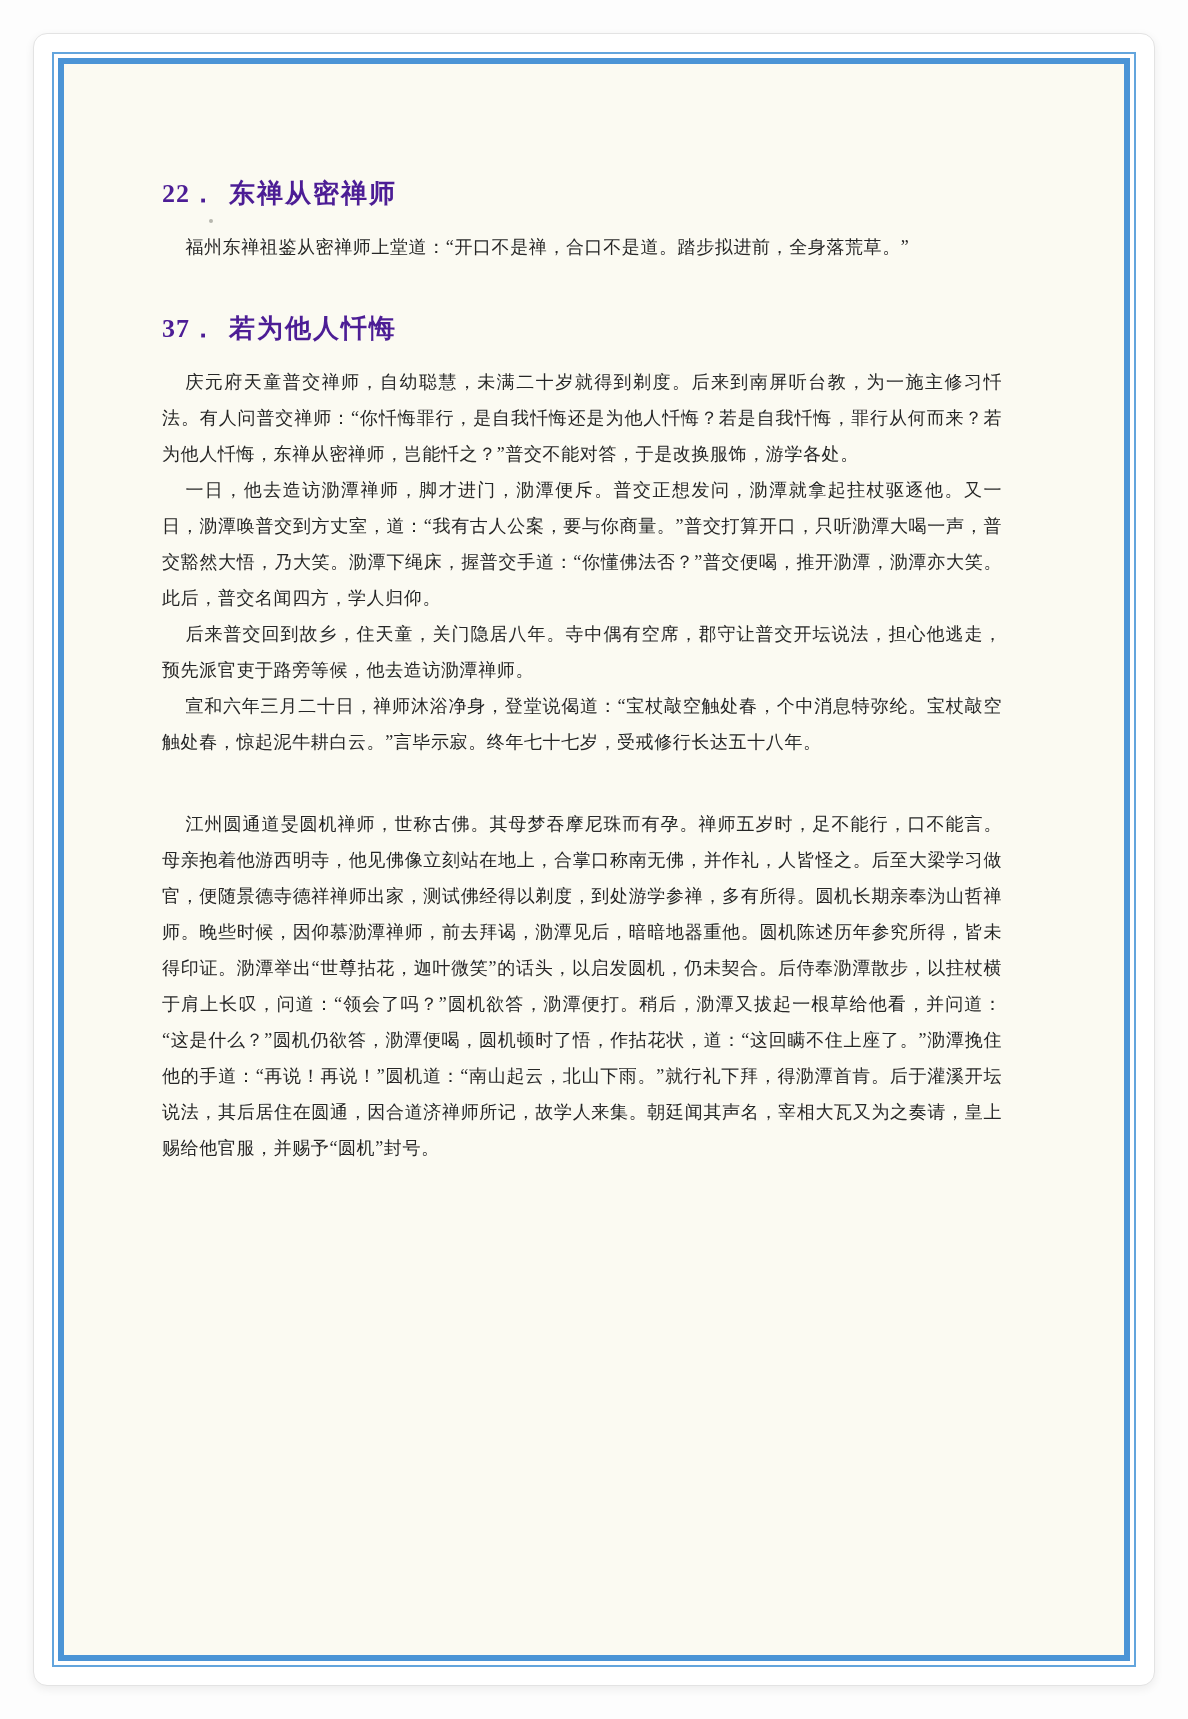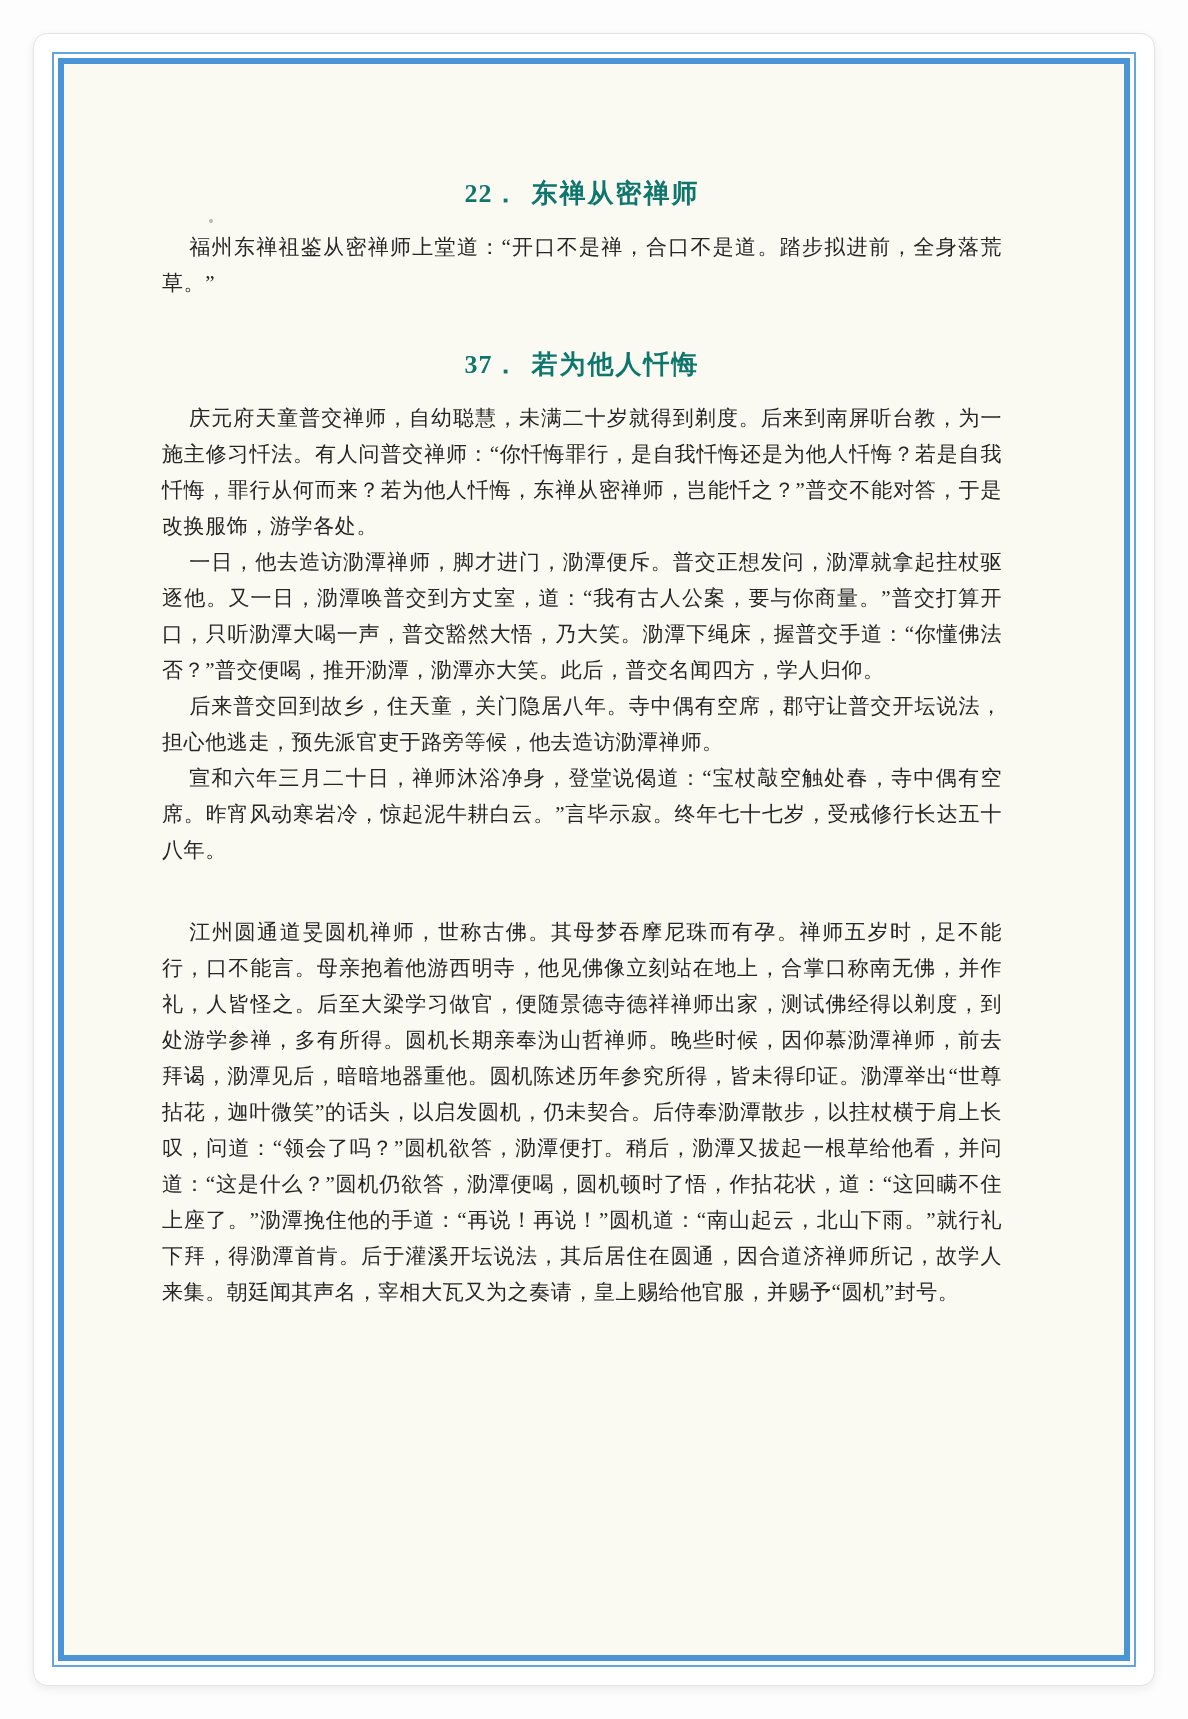--- a/index.html
+++ b/index.html
@@ -40,37 +40,36 @@
   }
   .content{
     padding:112px 122px 40px 98px;
   }
   .section{margin:0;}
   .section + .section{margin-top:46px;}
   .sec-head{
     margin:0 0 18px 0;
     font-size:26px;
     line-height:34px;
-    color:#0f766e;
+    color:#4c1d95;
     letter-spacing:1px;
-    text-align:center;
   }
   .sec-num{
     font-family:"Liberation Serif","DejaVu Serif",serif;
     font-weight:700;
     margin-right:12px;
   }
   .sec-title{
     font-family:"Liberation Sans","DejaVu Sans",sans-serif;
     font-weight:700;
     letter-spacing:2px;
   }
   .para{
     margin:0;
-    font-size:21px;
+    font-size:18px;
     line-height:36px;
     letter-spacing:0.6px;
     text-align:justify;
     text-indent:1.3em;
     color:var(--ink);
   }
   .speck{
     position:absolute;left:145px;top:155px;
     width:4px;height:4px;border-radius:50%;
     background:#9a9a92;opacity:.7;
@@ -94,21 +93,21 @@
   </section>
 
   <section class="section">
     <h2 class="sec-head">
       <span class="sec-num">37．</span><span class="sec-title">若为他人忏悔</span>
     </h2>
     <div>
               <p class="para">庆元府天童普交禅师，自幼聪慧，未满二十岁就得到剃度。后来到南屏听台教，为一施主修习忏法。有人问普交禅师：“你忏悔罪行，是自我忏悔还是为他人忏悔？若是自我忏悔，罪行从何而来？若为他人忏悔，东禅从密禅师，岂能忏之？”普交不能对答，于是改换服饰，游学各处。</p>
               <p class="para">一日，他去造访泐潭禅师，脚才进门，泐潭便斥。普交正想发问，泐潭就拿起拄杖驱逐他。又一日，泐潭唤普交到方丈室，道：“我有古人公案，要与你商量。”普交打算开口，只听泐潭大喝一声，普交豁然大悟，乃大笑。泐潭下绳床，握普交手道：“你懂佛法否？”普交便喝，推开泐潭，泐潭亦大笑。此后，普交名闻四方，学人归仰。</p>
               <p class="para">后来普交回到故乡，住天童，关门隐居八年。寺中偶有空席，郡守让普交开坛说法，担心他逃走，预先派官吏于路旁等候，他去造访泐潭禅师。</p>
-              <p class="para">宣和六年三月二十日，禅师沐浴净身，登堂说偈道：“宝杖敲空触处春，寺中偶有空席。昨宵风动寒岩冷，惊起泥牛耕白云。”言毕示寂。终年七十七岁，受戒修行长达五十八年。</p>
+              <p class="para">宣和六年三月二十日，禅师沐浴净身，登堂说偈道：“宝杖敲空触处春，个中消息特弥纶。宝杖敲空触处春，惊起泥牛耕白云。”言毕示寂。终年七十七岁，受戒修行长达五十八年。</p>
             </div>
   </section>
 
   <section class="section">
     <div>
               <p class="para">江州圆通道旻圆机禅师，世称古佛。其母梦吞摩尼珠而有孕。禅师五岁时，足不能行，口不能言。母亲抱着他游西明寺，他见佛像立刻站在地上，合掌口称南无佛，并作礼，人皆怪之。后至大梁学习做官，便随景德寺德祥禅师出家，测试佛经得以剃度，到处游学参禅，多有所得。圆机长期亲奉沩山哲禅师。晚些时候，因仰慕泐潭禅师，前去拜谒，泐潭见后，暗暗地器重他。圆机陈述历年参究所得，皆未得印证。泐潭举出“世尊拈花，迦叶微笑”的话头，以启发圆机，仍未契合。后侍奉泐潭散步，以拄杖横于肩上长叹，问道：“领会了吗？”圆机欲答，泐潭便打。稍后，泐潭又拔起一根草给他看，并问道：“这是什么？”圆机仍欲答，泐潭便喝，圆机顿时了悟，作拈花状，道：“这回瞒不住上座了。”泐潭挽住他的手道：“再说！再说！”圆机道：“南山起云，北山下雨。”就行礼下拜，得泐潭首肯。后于灌溪开坛说法，其后居住在圆通，因合道济禅师所记，故学人来集。朝廷闻其声名，宰相大瓦又为之奏请，皇上赐给他官服，并赐予“圆机”封号。</p>
             </div>
   </section>
 </div>
     </div>

